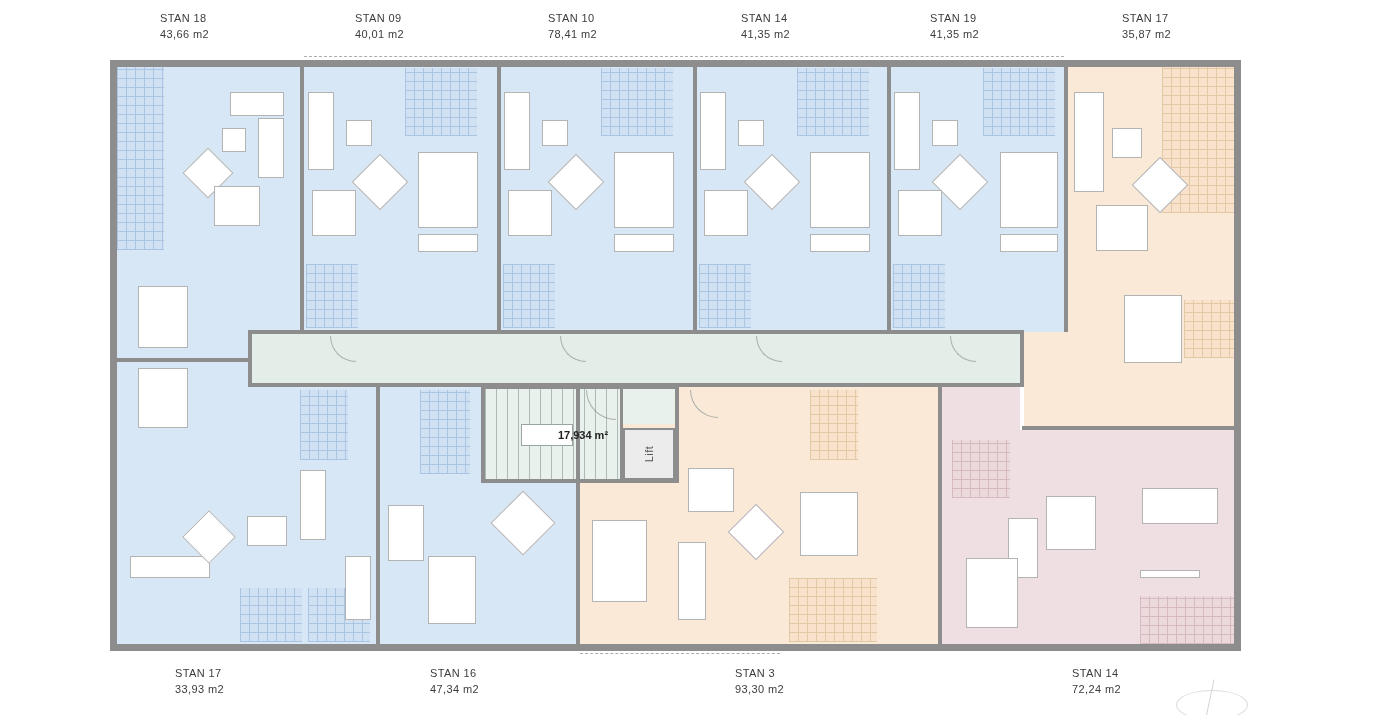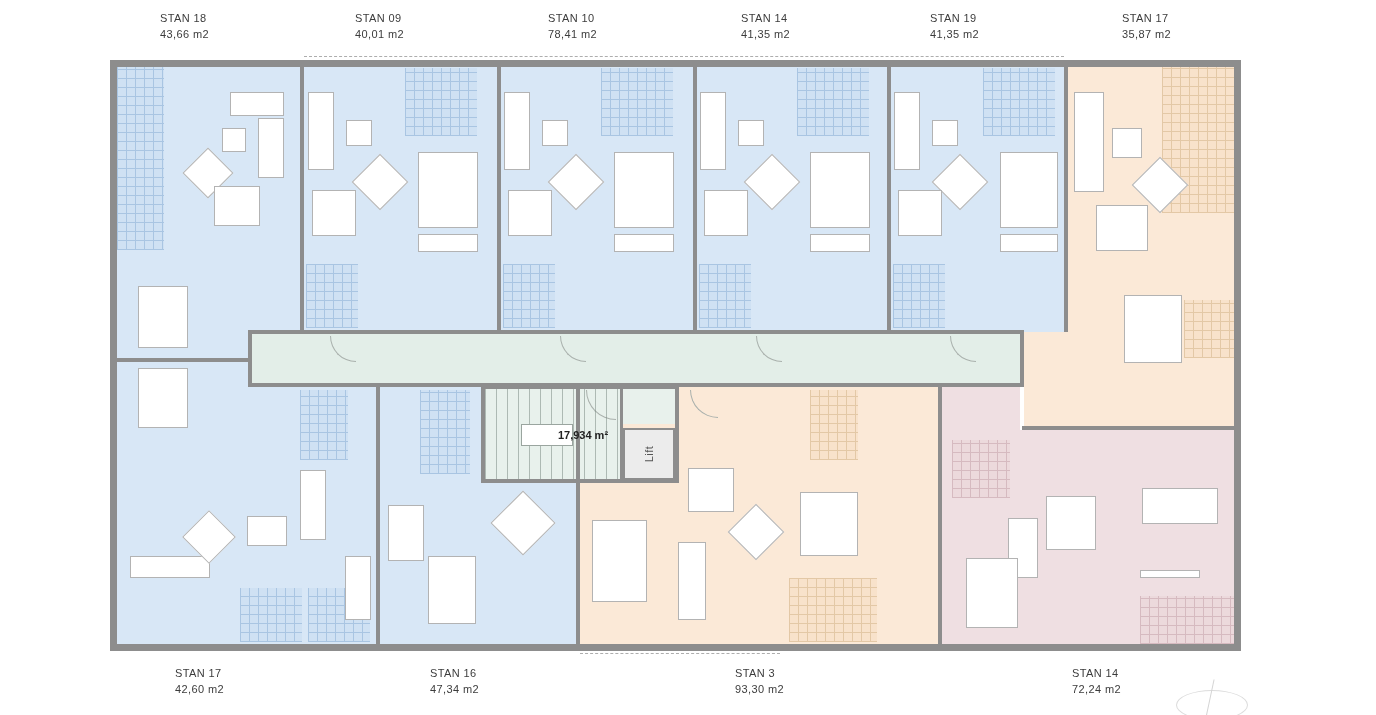--- a/index.html
+++ b/index.html
@@ -172,20 +172,20 @@
       <div class="dash" style="left: 580px; top: 653px; width: 200px;"></div>
       <div class="stairs"></div>
     <div class="stair-landing"></div>
     <div class="stair-label">17,934 m²</div>
     <div class="lift">
       <span>Lift</span>
     </div>
   </div>
 
   <div class="abs" id="labels-bottom">
-      <div class="apt-label" style="left: 175px; top: 666px;"><span>STAN 17</span><span class="area">42,60 m2</span></div>
+      <div class="apt-label" style="left: 175px; top: 666px;"><span>STAN 17</span><span class="area">33,93 m2</span></div>
       <div class="apt-label" style="left: 430px; top: 666px;"><span>STAN 16</span><span class="area">47,34 m2</span></div>
       <div class="apt-label" style="left: 735px; top: 666px;"><span>STAN 3</span><span class="area">93,30 m2</span></div>
       <div class="apt-label" style="left: 1072px; top: 666px;"><span>STAN 14</span><span class="area">72,24 m2</span></div>
     </div>
 
   <div class="sketch"></div>
 </div>
 
 </body></html>

